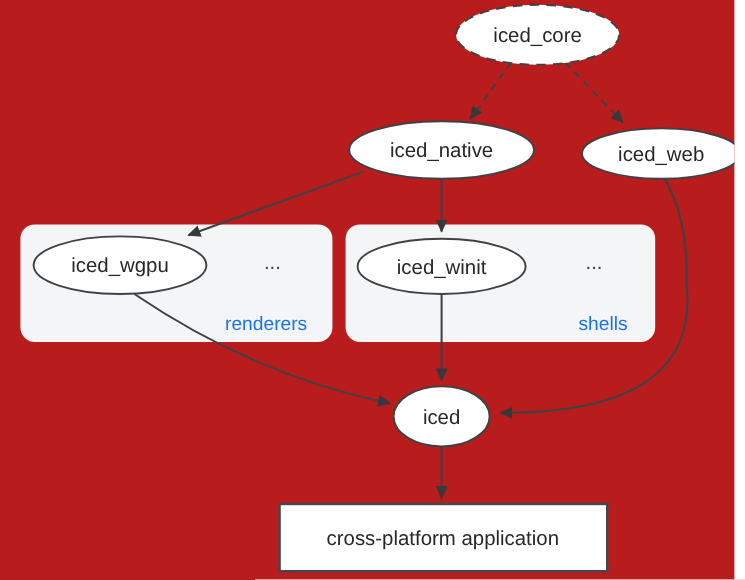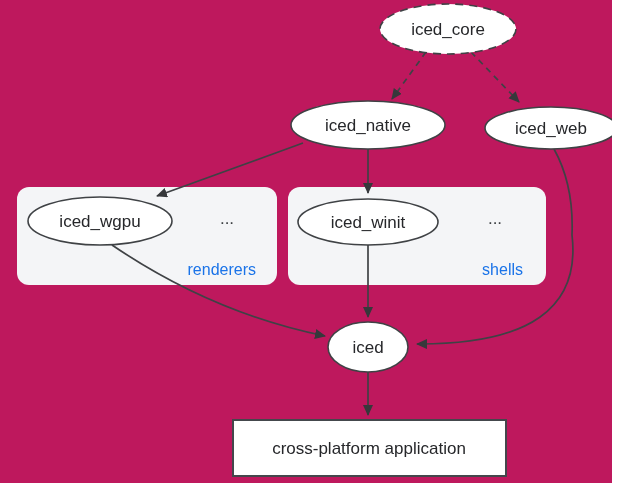--- a/index.html
+++ b/index.html
@@ -5,21 +5,21 @@
   html, body {
     margin: 0;
     padding: 0;
     background: #ffffff;
     font-family: "Liberation Sans", sans-serif;
   }
   .stage {
     position: relative;
     width: 612px;
     height: 483px;
-    background: #be185d;
+    background: #b91c1c;
     overflow: hidden;
   }
   svg { display: block; }
   .group-box {
     fill: #f4f5f7;
     stroke: none;
   }
   .node-ellipse {
     fill: #ffffff;
     stroke: #3f4245;

